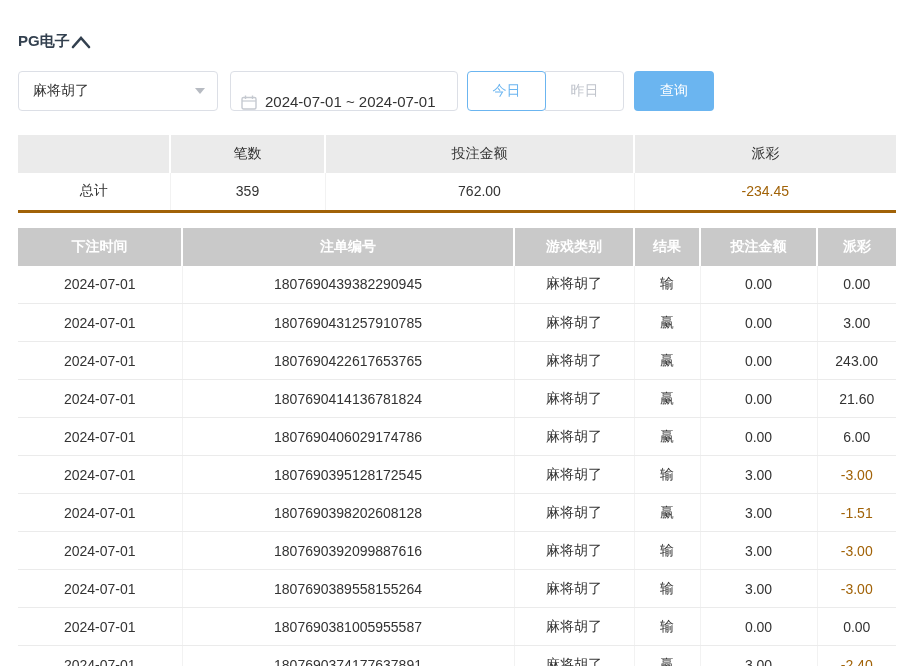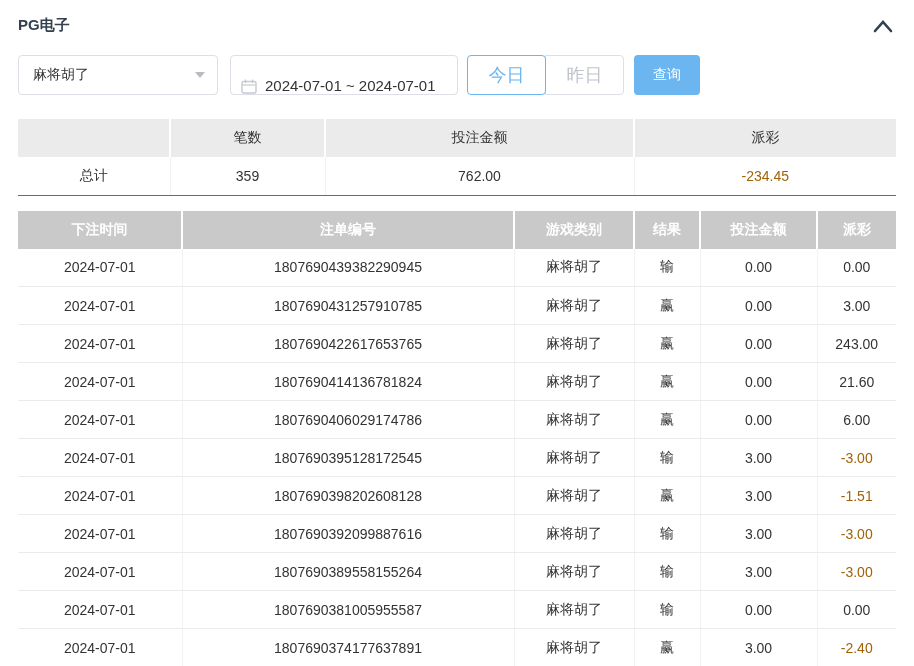--- a/index.html
+++ b/index.html
@@ -1,21 +1,22 @@
 <!DOCTYPE html>
 <html><head>
 <meta charset="utf-8">
 <style>
   * { box-sizing: border-box; margin: 0; padding: 0; }
   html, body { width: 914px; height: 666px; overflow: hidden; background: #fff; }
   body { font-family: "Liberation Sans", "DejaVu Sans", sans-serif; color: #333; }
 
   .panel-header {
-    display: flex; align-items: center; justify-content: space-between;
+    display: flex; align-items: center; 
     padding: 16px 20px 0 18px;
+    margin-top: 16px;
   }
   .panel-title { font-size: 15px; font-weight: bold; color: #33404f; }
   .collapse-btn { background: none; border: none; cursor: pointer; line-height: 0; padding: 0; }
 
   .toolbar { display: flex; align-items: center; margin: 20px 18px 0 18px; height: 40px; }
 
   .select-box {
     width: 200px; height: 40px; border: 1px solid #dcdfe6; border-radius: 4px;
     display: flex; align-items: center; justify-content: space-between;
     padding: 0 12px 0 14px; font-size: 14px; color: #333; background: #fff; cursor: pointer;
@@ -27,41 +28,41 @@
 
   .date-box {
     width: 228px; height: 40px; border: 1px solid #dcdfe6; border-radius: 4px;
     display: flex; align-items: flex-end; gap: 8px; margin-left: 12px;
     padding: 0 10px; font-size: 15px; color: #333; background: #fff; cursor: pointer;
   }
 
   .btn-group { display: flex; margin-left: 9px; }
   .seg-btn {
     width: 79px; height: 40px; background: #fff; border: 1px solid #dcdfe6;
-    font-size: 18px; color: #c0c4cc; cursor: pointer; margin-left: -1px;
+    font-size: 14px; color: #c0c4cc; cursor: pointer; margin-left: -1px;
     font-family: inherit; position: relative;
   }
   .seg-btn:first-child { border-radius: 4px 0 0 4px; margin-left: 0; }
   .seg-btn:last-child { border-radius: 0 4px 4px 0; }
   .seg-btn.active { border-color: #6bb5f0; color: #6bb5f0; z-index: 2; border-radius: 4px; }
 
   .search-btn {
-    width: 66px; height: 40px; margin-left: 10px; border: none; border-radius: 4px;
+    width: 80px; height: 40px; margin-left: 10px; border: none; border-radius: 4px;
     background: #6bb5f0; color: #fff; font-size: 14px; cursor: pointer; font-family: inherit;
   }
 
   table { border-collapse: collapse; table-layout: fixed; margin: 8px 18px; width: 878px; }
   td, th { height: 38px; text-align: center; font-size: 14px; overflow: hidden; white-space: nowrap; }
 
   .summary-table { margin-top: 24px; }
   .summary-table th {
     background: #ebebeb; font-weight: normal; color: #333; border-right: 2px solid #fff;
   }
   .summary-table th:last-child { border-right: none; }
-  .summary-table td { border-bottom: 1px solid #a16207; border-right: 1px solid #f2f2f2; background: #fff; }
+  .summary-table td { border-bottom: 3px solid #a16207; border-right: 1px solid #f2f2f2; background: #fff; }
   .summary-table td:last-child { border-right: none; }
 
   .records-table { margin-top: 15px; }
   .records-table th {
     background: #c9c9c9; color: #fff; font-weight: bold; border-right: 2px solid #fff; text-align: center;
   }
   .records-table th:last-child { border-right: none; }
   .records-table td { border-bottom: 1px solid #ebebeb; border-right: 1px solid #f2f2f2; background: #fff; }
   .records-table td:last-child { border-right: none; }
 

